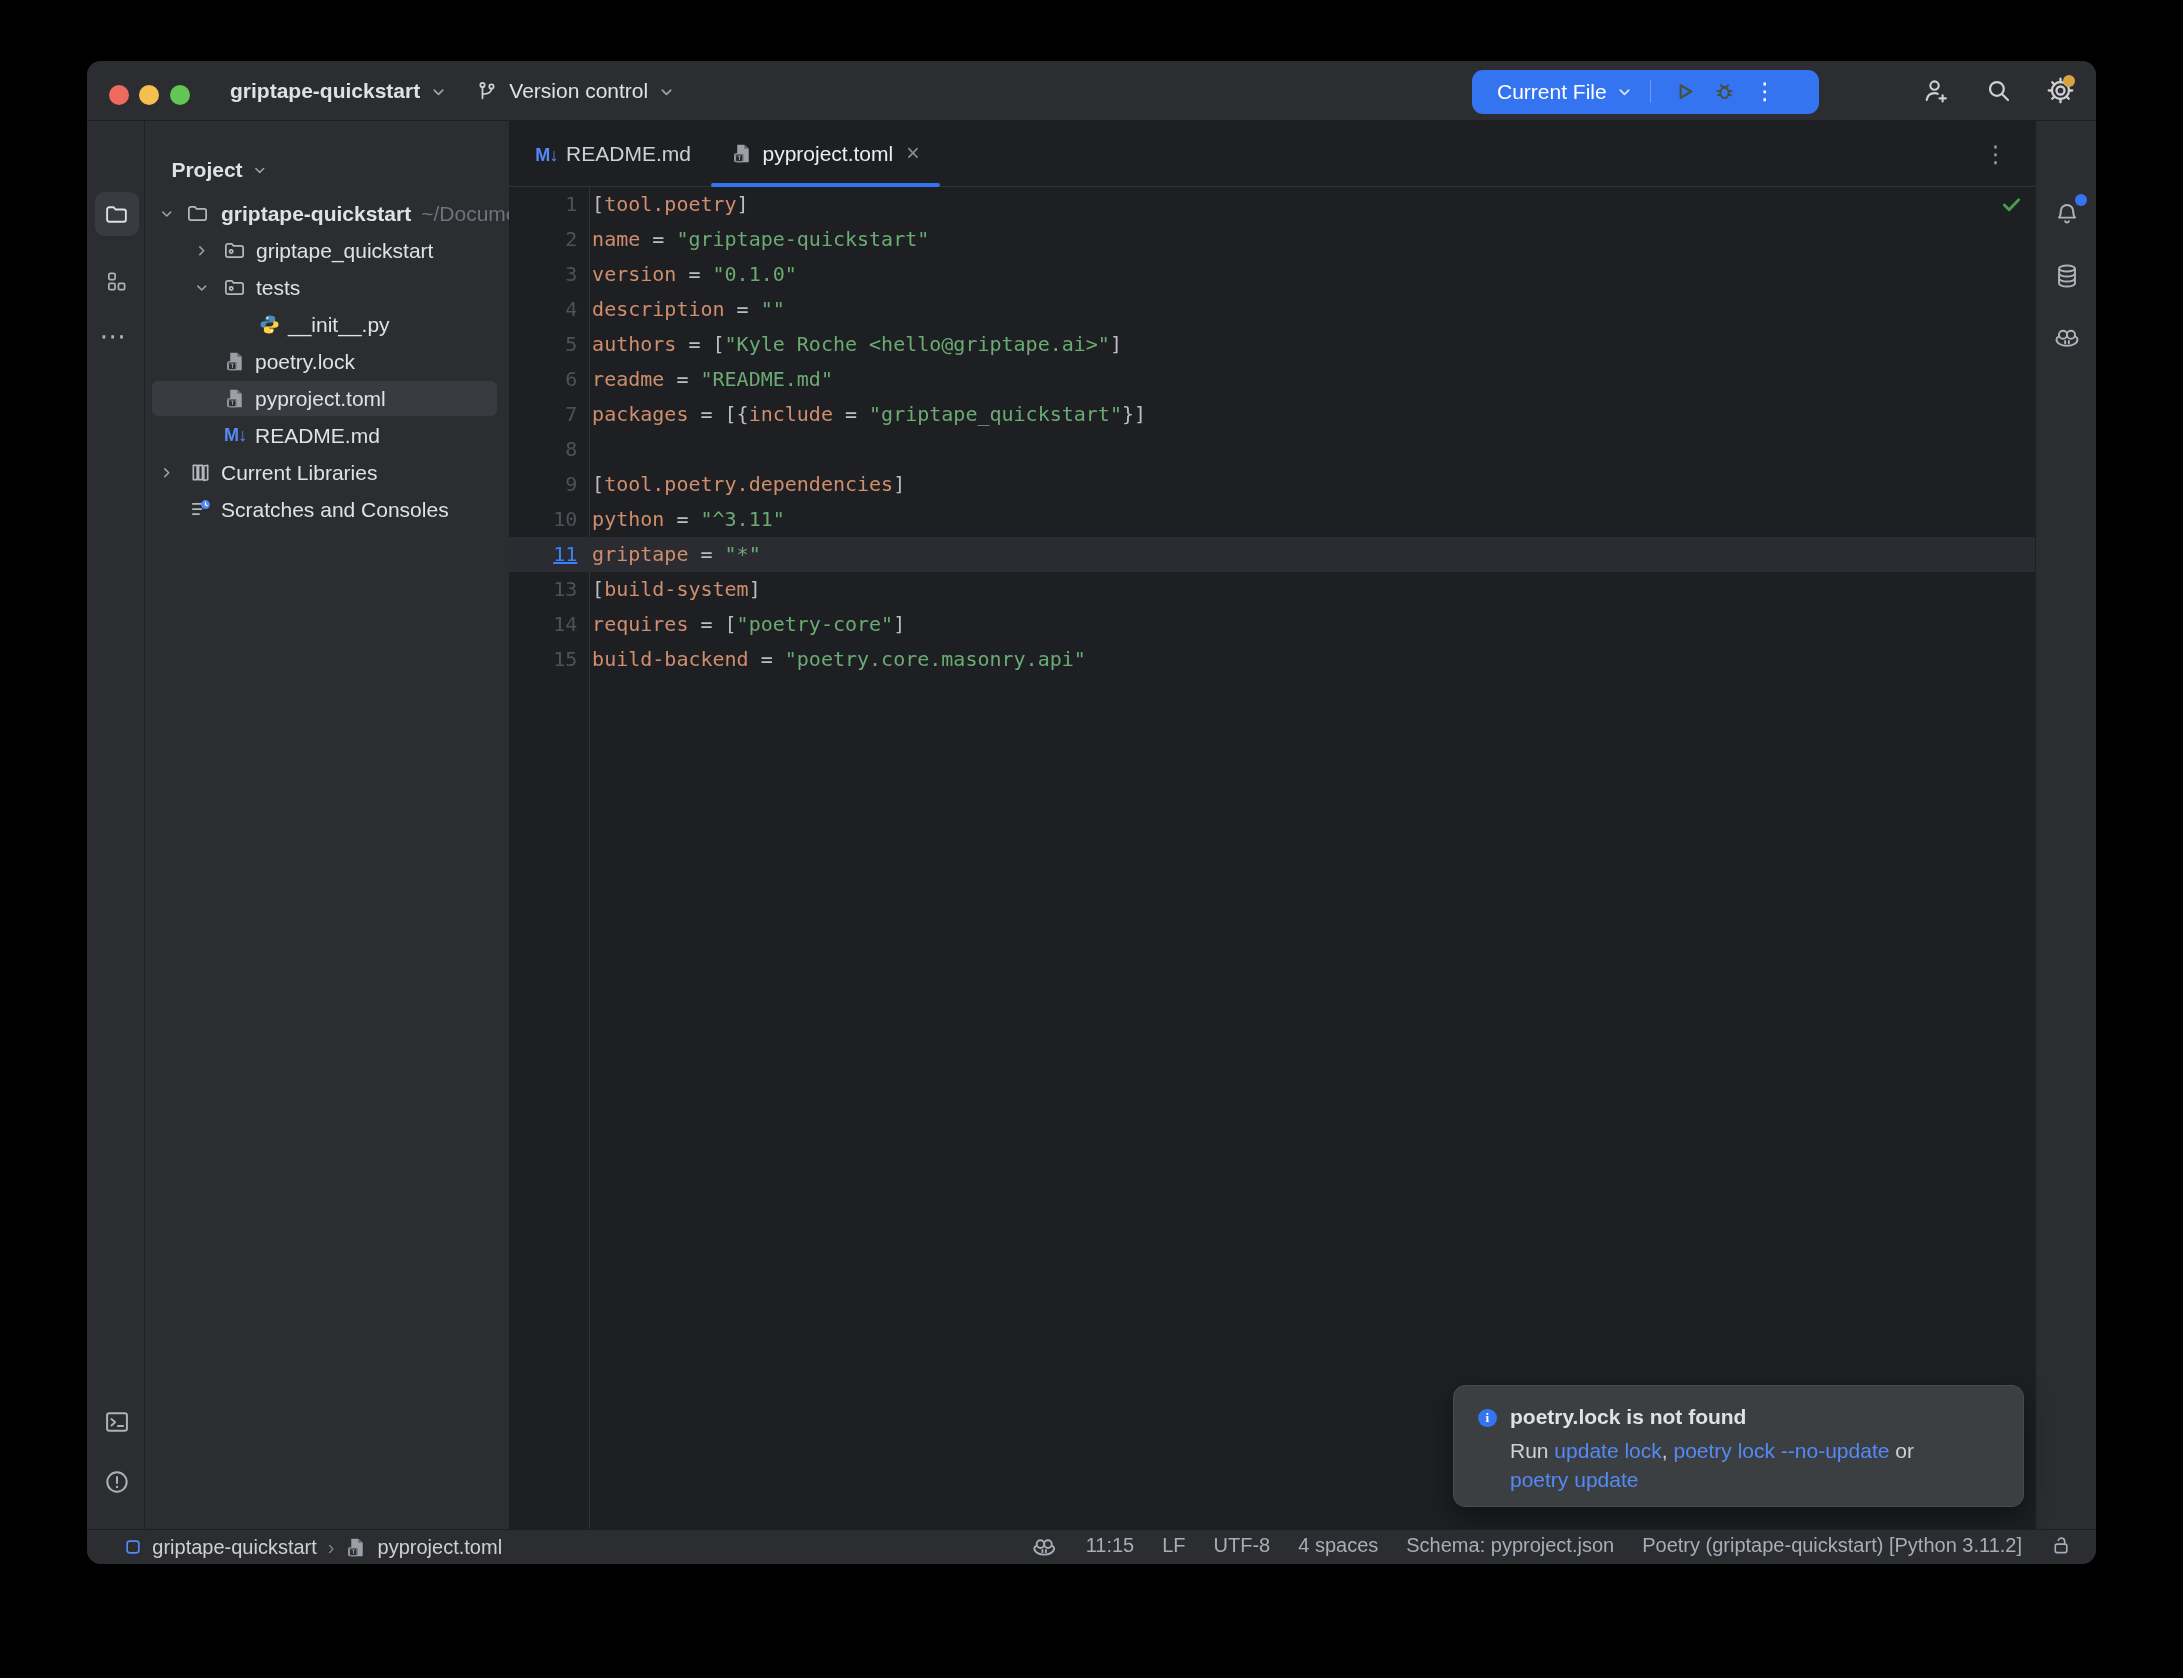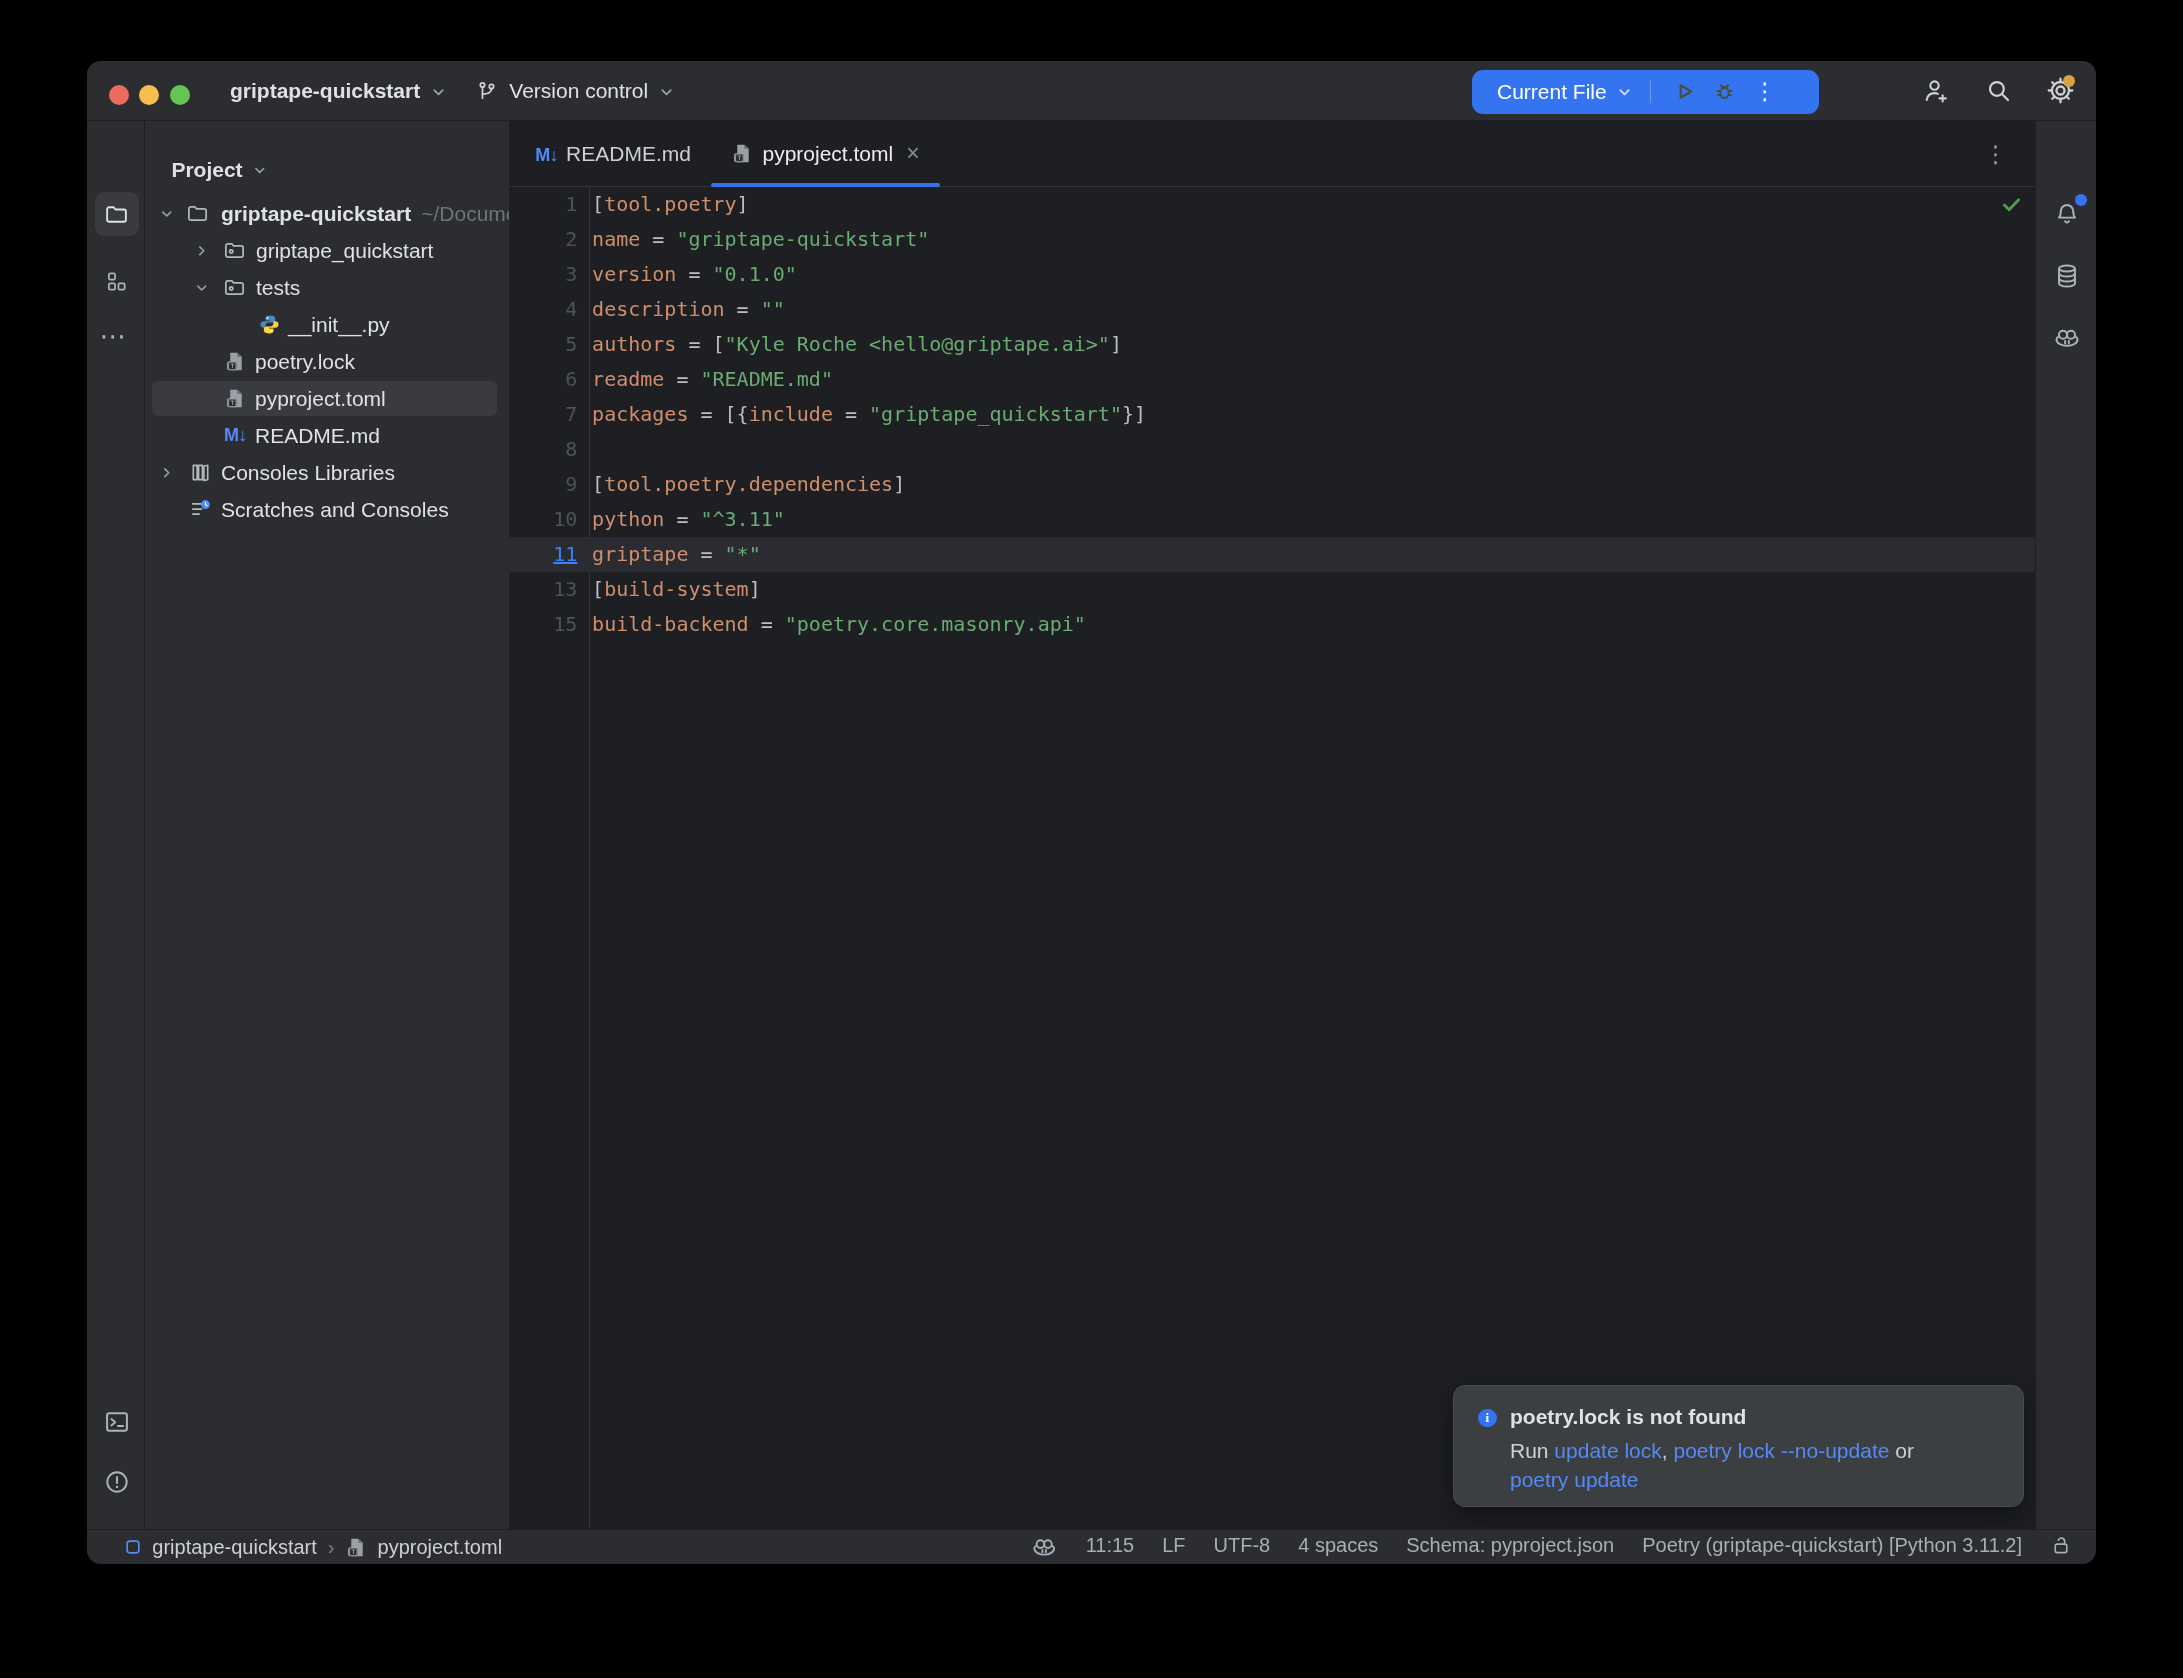--- a/index.html
+++ b/index.html
@@ -333,21 +333,21 @@
               <path d="M9 6l6 6-6 6"></path>
             </svg>
           </span>
           <span class="tr-el" style="left:44px">
             <svg width="23" height="23" viewBox="0 0 24 24" fill="none" stroke="#B4B8BD" stroke-width="1.7" stroke-linejoin="round">
               <path d="M4.5 4.5h4v15h-4zM10 4.5h4v15h-4z"></path>
               <path d="M15.5 5.2l4-.7v15l-4 .7z"></path>
             </svg>
           </span>
           <span class="tr-el" style="left:76px">
-          <span class="t-label">Consoles Libraries</span>
+          <span class="t-label">Current Libraries</span>
 
         </span>
         </div>
         <div class="tree-row">
           <span class="tr-el" style="left:44px">
             <svg width="23" height="23" viewBox="0 0 24 24" fill="none">
               <g stroke="#B4B8BD" stroke-width="1.8" stroke-linecap="round">
                 <path d="M4 6.2h12M4 11.5h9M4 16.8h6.5"></path>
               </g>
               <circle cx="17.2" cy="6.8" r="4.6" fill="#548AF7"></circle>
@@ -389,20 +389,21 @@
         <div class="code-line"><span class="ln">3</span><span class="code-text"><span class="tok-k">version</span><span class="tok-p"> = </span><span class="tok-s">"0.1.0"</span></span></div>
         <div class="code-line"><span class="ln">4</span><span class="code-text"><span class="tok-k">description</span><span class="tok-p"> = </span><span class="tok-s">""</span></span></div>
         <div class="code-line"><span class="ln">5</span><span class="code-text"><span class="tok-k">authors</span><span class="tok-p"> = [</span><span class="tok-s">"Kyle Roche &lt;hello@griptape.ai&gt;"</span><span class="tok-p">]</span></span></div>
         <div class="code-line"><span class="ln">6</span><span class="code-text"><span class="tok-k">readme</span><span class="tok-p"> = </span><span class="tok-s">"README.md"</span></span></div>
         <div class="code-line"><span class="ln">7</span><span class="code-text"><span class="tok-k">packages</span><span class="tok-p"> = [{</span><span class="tok-k">include</span><span class="tok-p"> = </span><span class="tok-s">"griptape_quickstart"</span><span class="tok-p">}]</span></span></div>
         <div class="code-line"><span class="ln">8</span><span class="code-text"></span></div>
         <div class="code-line"><span class="ln">9</span><span class="code-text"><span class="tok-p">[</span><span class="tok-k">tool.poetry.dependencies</span><span class="tok-p">]</span></span></div>
         <div class="code-line"><span class="ln">10</span><span class="code-text"><span class="tok-k">python</span><span class="tok-p"> = </span><span class="tok-s">"^3.11"</span></span></div>
         <div class="code-line current"><span class="ln">11</span><span class="code-text"><span class="tok-k">griptape</span><span class="tok-p"> = </span><span class="tok-s">"*"</span></span></div>
         <div class="code-line"><span class="ln">13</span><span class="code-text"><span class="tok-p">[</span><span class="tok-k">build-system</span><span class="tok-p">]</span></span></div>
+        <div class="code-line"><span class="ln">14</span><span class="code-text"><span class="tok-k">requires</span><span class="tok-p"> = [</span><span class="tok-s">"poetry-core"</span><span class="tok-p">]</span></span></div>
         <div class="code-line"><span class="ln">15</span><span class="code-text"><span class="tok-k">build-backend</span><span class="tok-p"> = </span><span class="tok-s">"poetry.core.masonry.api"</span></span></div>
       </div>
   </div>
 
   <span class="inspect-ok">
     <svg width="23" height="23" viewBox="0 0 24 24" fill="none" stroke="#499C54" stroke-width="3" stroke-linecap="round" stroke-linejoin="round">
         <path d="M4.5 12.5l5 5L19.5 7"></path>
       </svg>
   </span>
 

